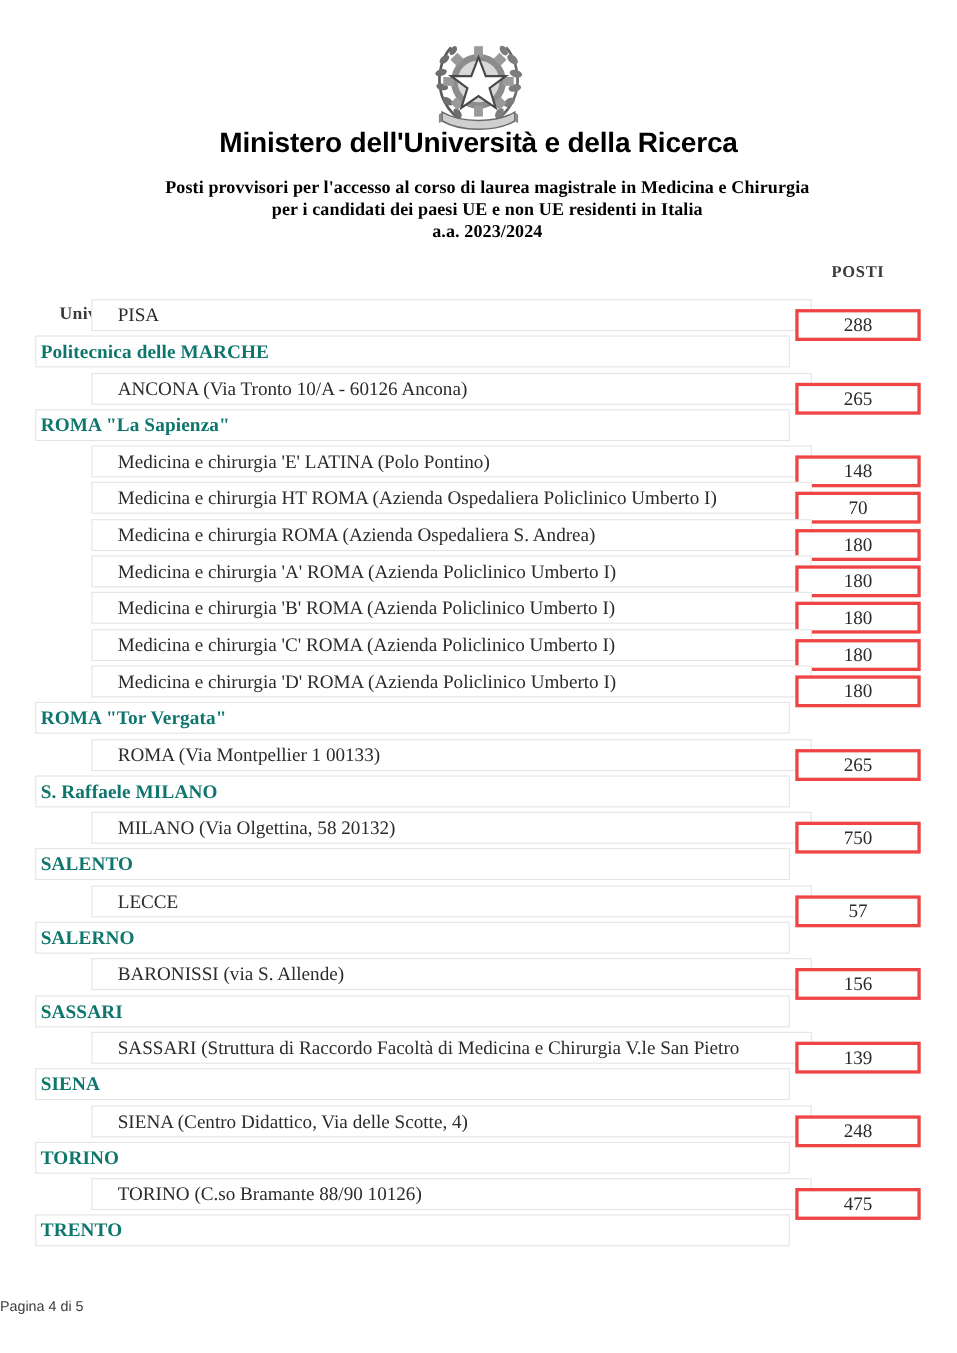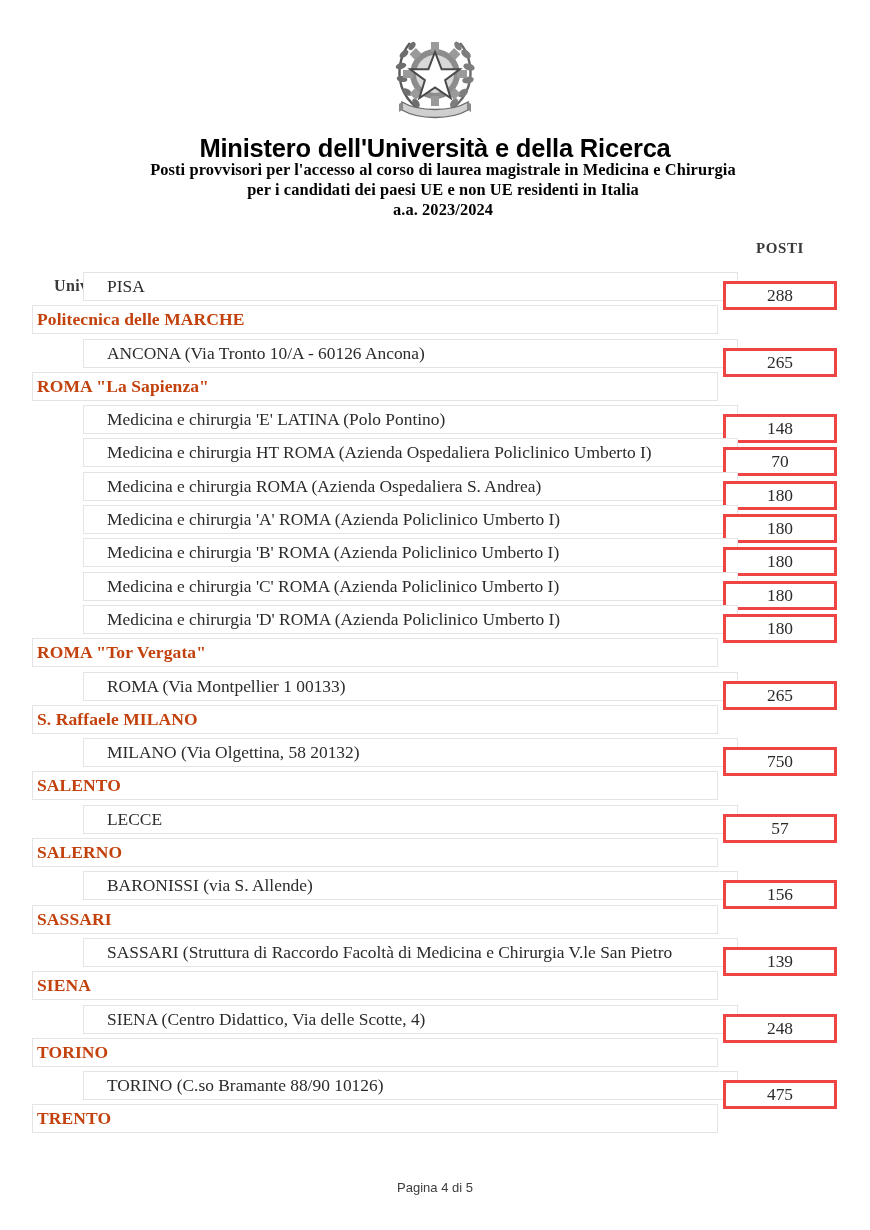--- a/index.html
+++ b/index.html
@@ -42,21 +42,20 @@
     position: absolute;
     top: 116px;
     left: 0;
     width: 870px;
     text-align: center;
     font-family: "Liberation Sans", sans-serif;
     font-weight: bold;
     font-size: 25.5px;
     letter-spacing: -0.2px;
     color: #000000;
-    margin-top: 18px;
   }
 
   .subtitle-block {
     position: absolute;
     top: 160px;
     left: 0;
     width: 870px;
     text-align: center;
   }
   .subtitle-line {
@@ -119,21 +118,21 @@
   }
   .row.group > .cell-name {
     left: 32px;
     width: 686px;
     padding-left: 4px;
   }
   .row.group > .cell-name .txt {
     font-family: "Liberation Serif", serif;
     font-weight: bold;
     font-size: 17.5px;
-    color: #c2410c;
+    color: #0f766e;
     letter-spacing: 0.1px;
   }
   .row.site > .cell-name {
     left: 63px;
     width: 655px;
     padding-left: 23px;
     margin-left: 20px;
   }
   .row.site > .cell-name .txt {
     font-family: "Liberation Serif", serif;
@@ -161,21 +160,20 @@
     font-size: 17.4px;
     color: #2b2b2b;
   }
 
   
   .footer {
     position: absolute;
     top: 1180px;
     left: 0;
     width: 870px;
-    text-align: center;
     font-family: "Liberation Sans", sans-serif;
     font-size: 13px;
     color: #3d3d3d;
   }
 </style>
 </head>
 <body>
 
 <div class="page">
 

